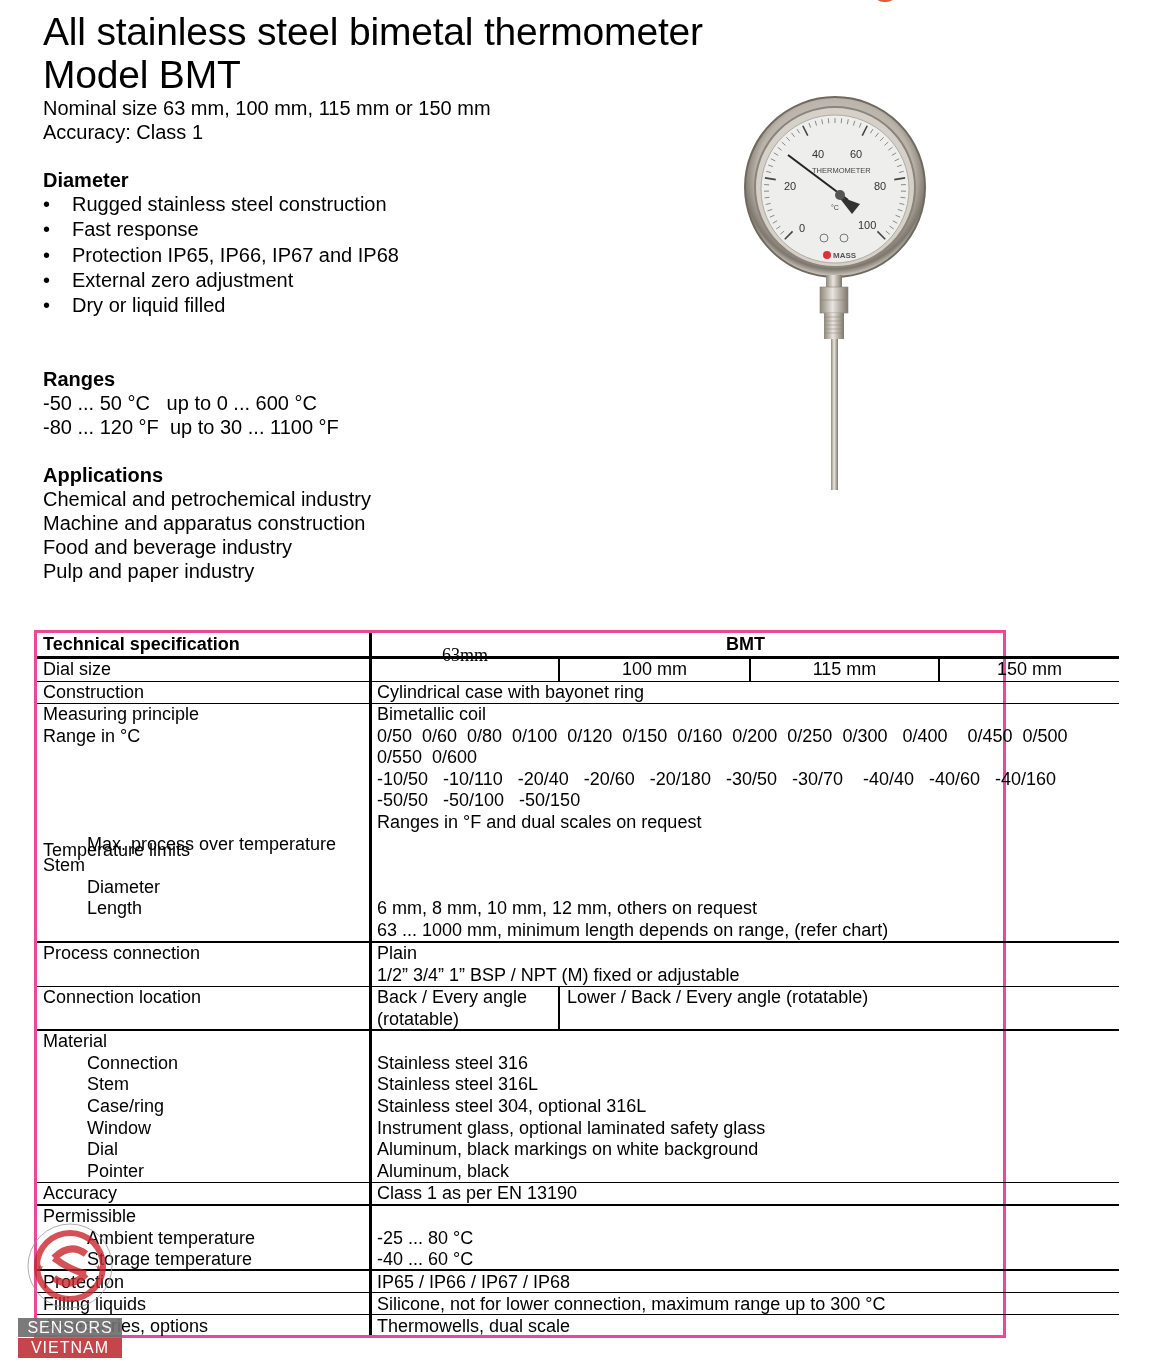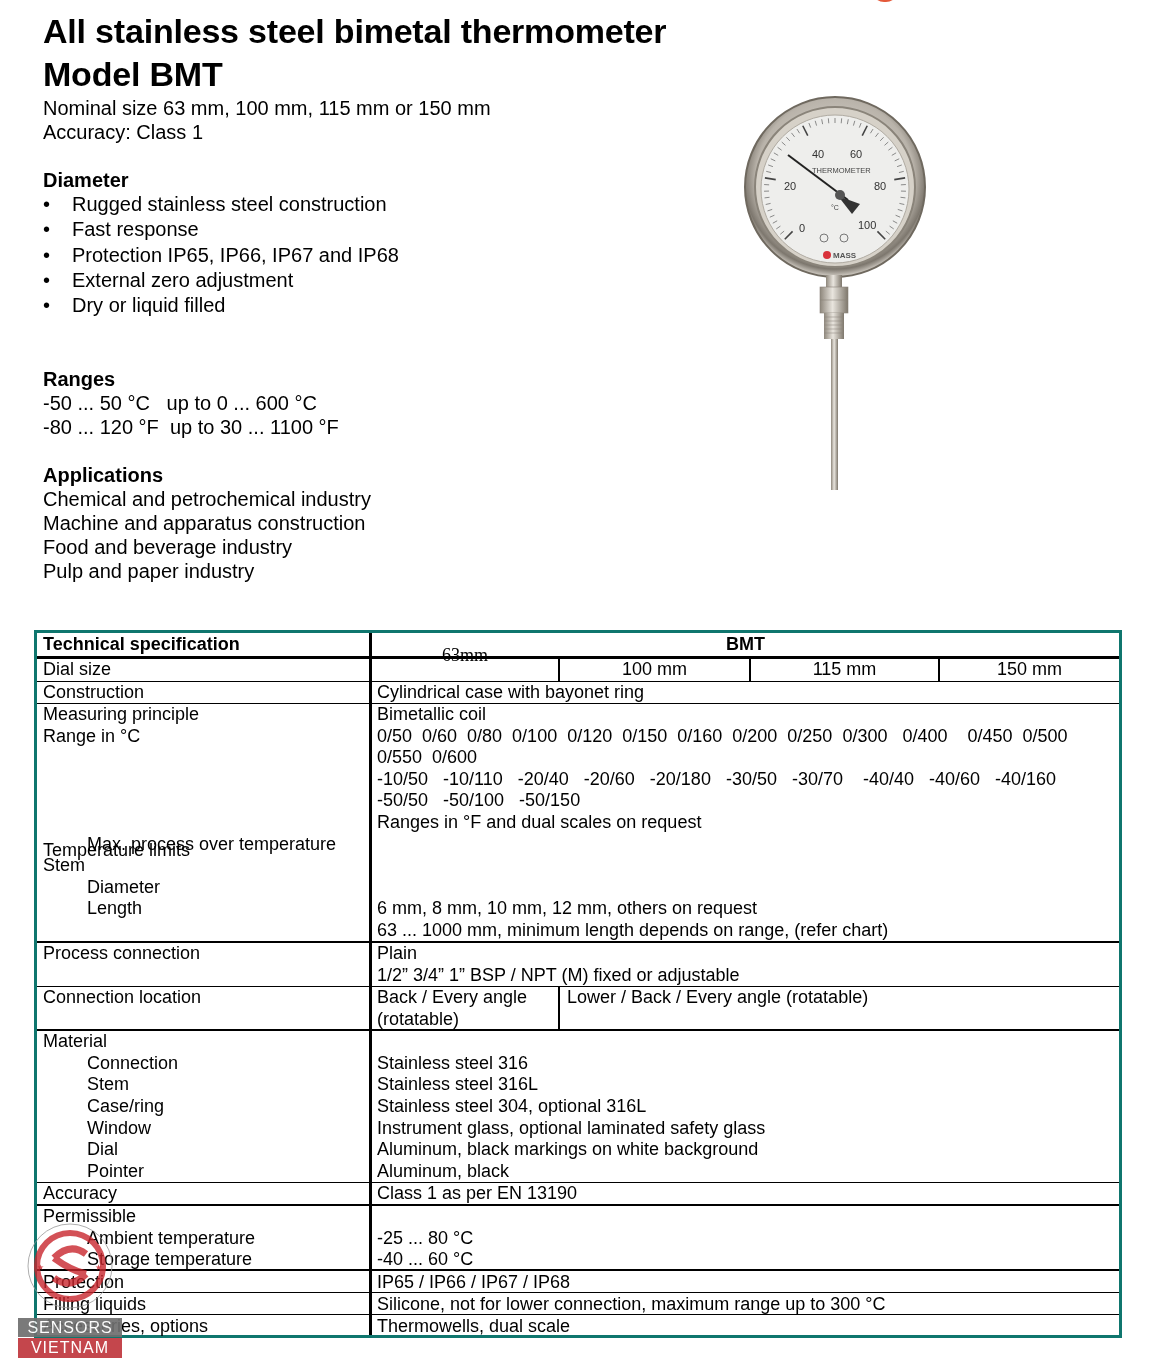--- a/index.html
+++ b/index.html
@@ -1,28 +1,28 @@
 <!DOCTYPE html>
 <html><head>
 <meta charset="utf-8">
 <style>
   html, body { margin: 0; padding: 0; background: #ffffff; }
   body { width: 1149px; height: 1366px; position: relative; overflow: hidden;
          font-family: "Liberation Sans", sans-serif; color: #000; }
   .abs { position: absolute; }
-  .title { left: 43px; top: 10px; font-size: 34px; font-weight: bold; line-height: 43px; letter-spacing: -0.2px; }
+  .title { left: 43px; top: 10px; font-size: 39px; font-weight: normal; line-height: 43px; letter-spacing: -0.2px; }
   .subtitle { left: 43px; top: 96px; font-size: 20px; line-height: 24px; }
   .sec-h { font-size: 20px; font-weight: bold; line-height: 24px; }
   .line { font-size: 20px; line-height: 24px; white-space: pre; }
   ul.feat { list-style: none; margin: 0; padding: 0; }
   ul.feat li { position: relative; padding-left: 29px; font-size: 20px; line-height: 25.3px; }
   ul.feat li .bullet { position: absolute; left: 0; top: 0; }
 
   
-  .tbl { left: 34px; top: 630px; width: 1088px; height: 708px; border: 3px solid #0f766e; box-sizing: border-box; }
+  .tbl { left: 34px; top: 630px; width: 972px; height: 708px; border: 3px solid #ec4899; box-sizing: border-box; }
   .vdiv { position: absolute; background: #000; }
   .hdiv { position: absolute; background: #000; }
   .cell { position: absolute; font-size: 18px; line-height: 21.5px; white-space: pre; }
   .hd { font-weight: bold; }
   .ctr { text-align: center; }
 
   .watermark { left: 18px; top: 1218px; width: 110px; height: 140px; }
 </style>
 </head>
 <body>

